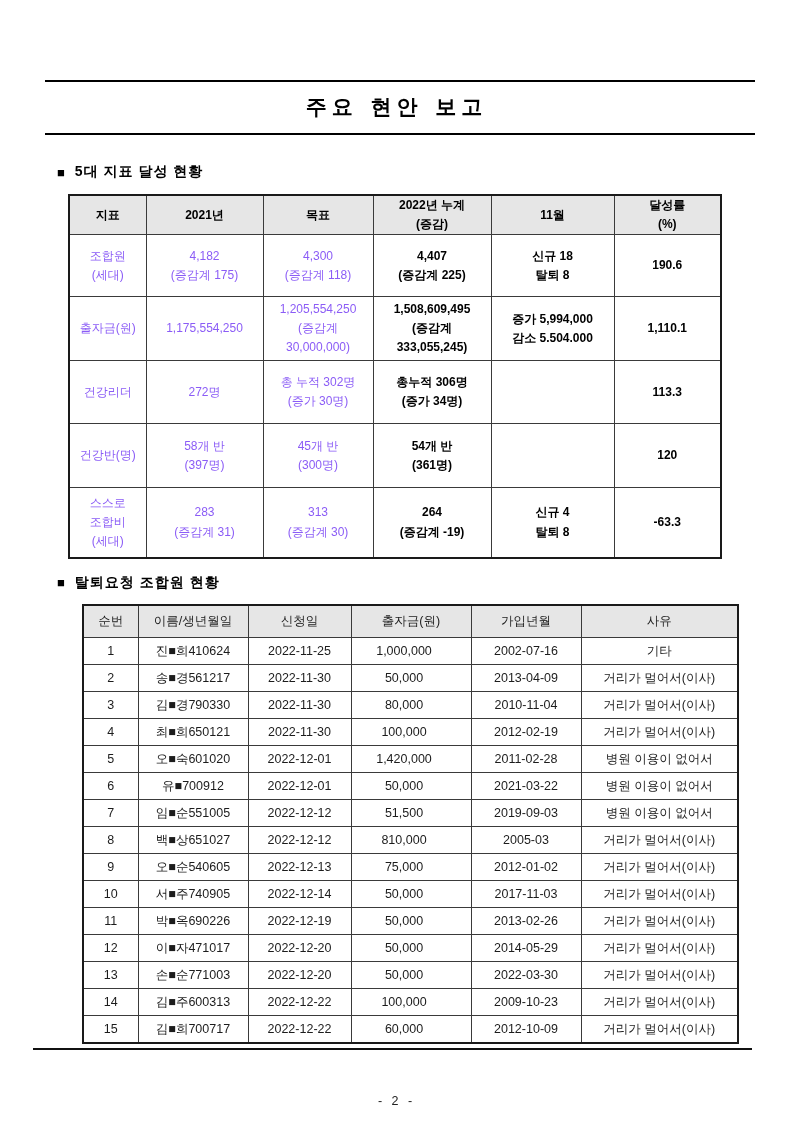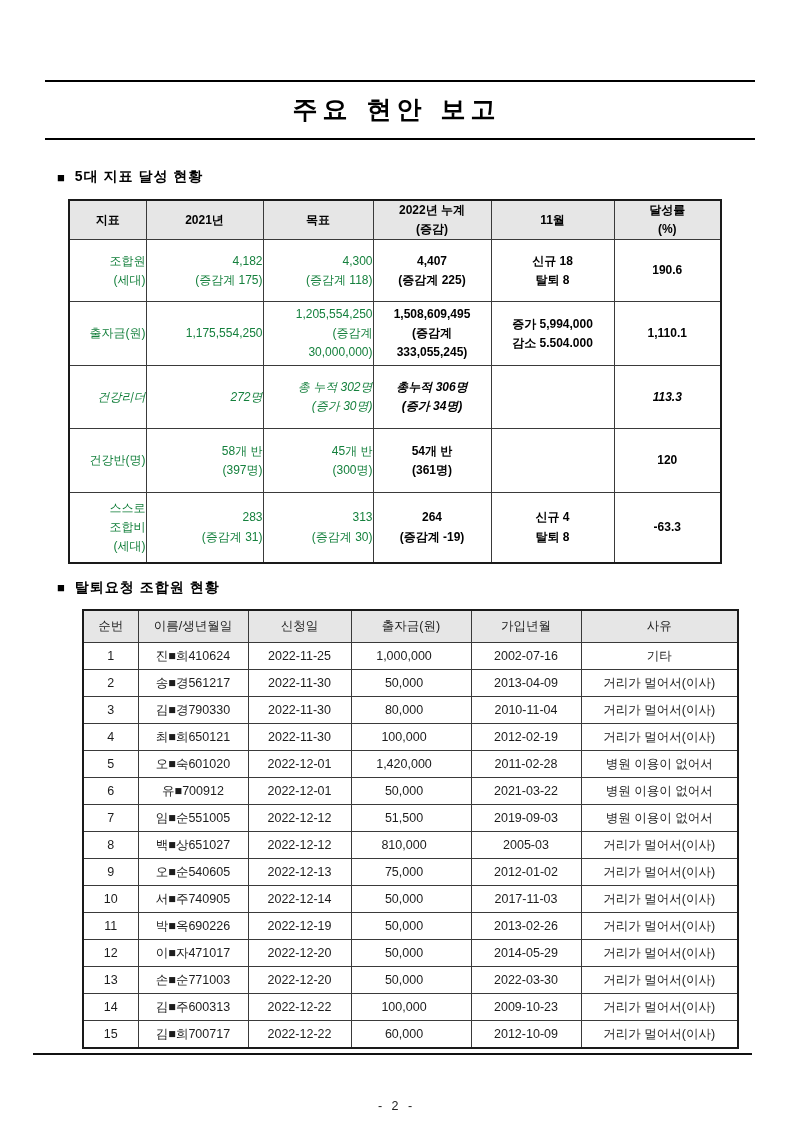--- a/index.html
+++ b/index.html
@@ -8,21 +8,21 @@
     width:793px; height:1121px; background:#ffffff; position:relative;
     font-family:"Liberation Sans","DejaVu Sans",sans-serif; color:#000;
     overflow:hidden;
   }
   .spacer-top { height:80px; }
   .rule {
     border-top:2px solid #000;
     margin-left:45px; width:710px;
   }
   .doc-title {
-    text-align:center; font-size:25px; font-weight:bold;
+    text-align:center; font-size:21px; font-weight:bold;
     letter-spacing:5px; word-spacing:2px;
     padding:11px 0 12px 0;
   }
   .section-heading {
     margin:28px 0 13px 57px;
     font-size:14px; font-weight:bold;
     display:flex; align-items:center; gap:9px;
     letter-spacing:1px;
   }
   .section-heading .bullet { font-size:13px; line-height:1; }
@@ -31,24 +31,24 @@
   table { border-collapse:collapse; table-layout:fixed; }
 
   .t1 { margin-left:68px; width:652px; border:2px solid #1a1a1a; }
   .t1 th, .t1 td {
     border:1px solid #3a3a3a; text-align:center; vertical-align:middle;
     white-space:pre-line; font-size:12px; line-height:1.6;
   }
   .t1 thead tr { height:36px; }
   .t1 thead th { background:#e6e6e6; font-weight:bold; }
   .t1 tbody td:nth-child(n+4) { font-weight:bold; }
-  .t1 tbody td:nth-child(-n+3) { color:#15803d;text-align:right; }
+  .t1 tbody td:nth-child(-n+3) { color:#8b5cf6; }
   .t1 tbody tr:nth-child(1){ height:62px; }
   .t1 tbody tr:nth-child(2){ height:64px; }
-  .t1 tbody tr:nth-child(3){ height:63px;font-style:italic; }
+  .t1 tbody tr:nth-child(3){ height:63px; }
   .t1 tbody tr:nth-child(4){ height:64px; }
   .t1 tbody tr:nth-child(5){ height:70px; }
 
   .t2 { margin-left:82px; width:655px; border:2px solid #1a1a1a; }
   .t2 th, .t2 td {
     border:1px solid #3a3a3a; text-align:center; vertical-align:middle;
     font-size:12.5px; color:#1c1c1c;
   }
   .t2 thead tr { height:33px; }
   .t2 thead th { background:#e6e6e6; font-weight:normal; }

